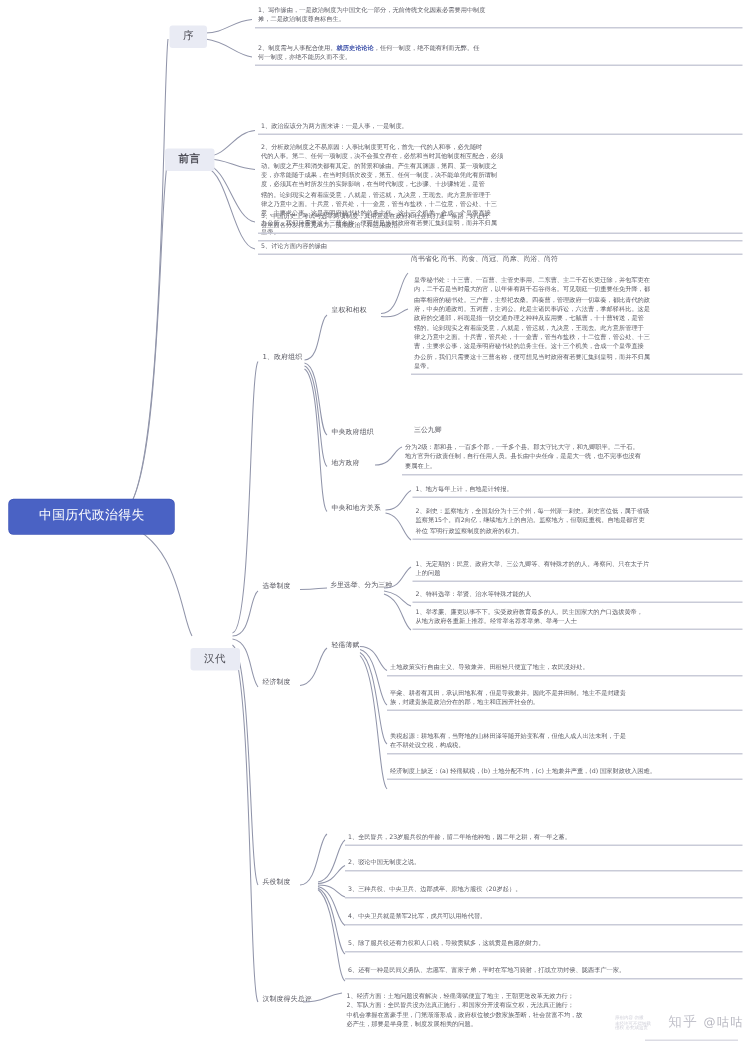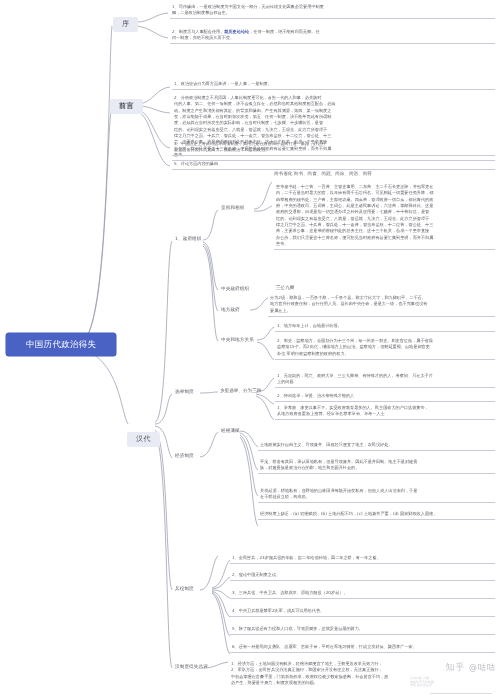--- a/index.html
+++ b/index.html
@@ -18,21 +18,21 @@
   .lvl3{position:absolute;color:#55555e;font-size:4.6px;line-height:1;white-space:nowrap;
     padding:1px 2px;letter-spacing:.1px;}
 
   .leaf{position:absolute;color:#5a5a63;font-size:4.15px;line-height:1.52;
     border-bottom:0.5px solid #c9cbd8;padding:1px 1px 1.6px 2px;letter-spacing:0px;
     text-align:justify;}
   .leaf .hl{color:#3b4fa8;font-weight:bold;}
 
   .inline-pair{position:absolute;font-size:4.6px;color:#55555e;white-space:nowrap;line-height:1;}
 
-  .watermark{position:absolute;right:4px;bottom:22px;font-size:8px;color:#b9b9c2;
+  .watermark{position:absolute;right:4px;bottom:8px;font-size:8px;color:#b9b9c2;
     letter-spacing:1px;white-space:nowrap;}
   .watermark .zh{font-size:9px;color:#c2c2cb;}
   .wm-tiny{position:absolute;right:66px;bottom:8px;font-size:3px;color:#cfcfd8;line-height:1.25;
     text-align:left;white-space:pre-line;}
   .bottom-rule{position:absolute;left:430px;bottom:2px;width:62px;border-top:.5px solid #dcdce4;}
 </style>
 </head>
 <body>
 
 <div id="canvas">

